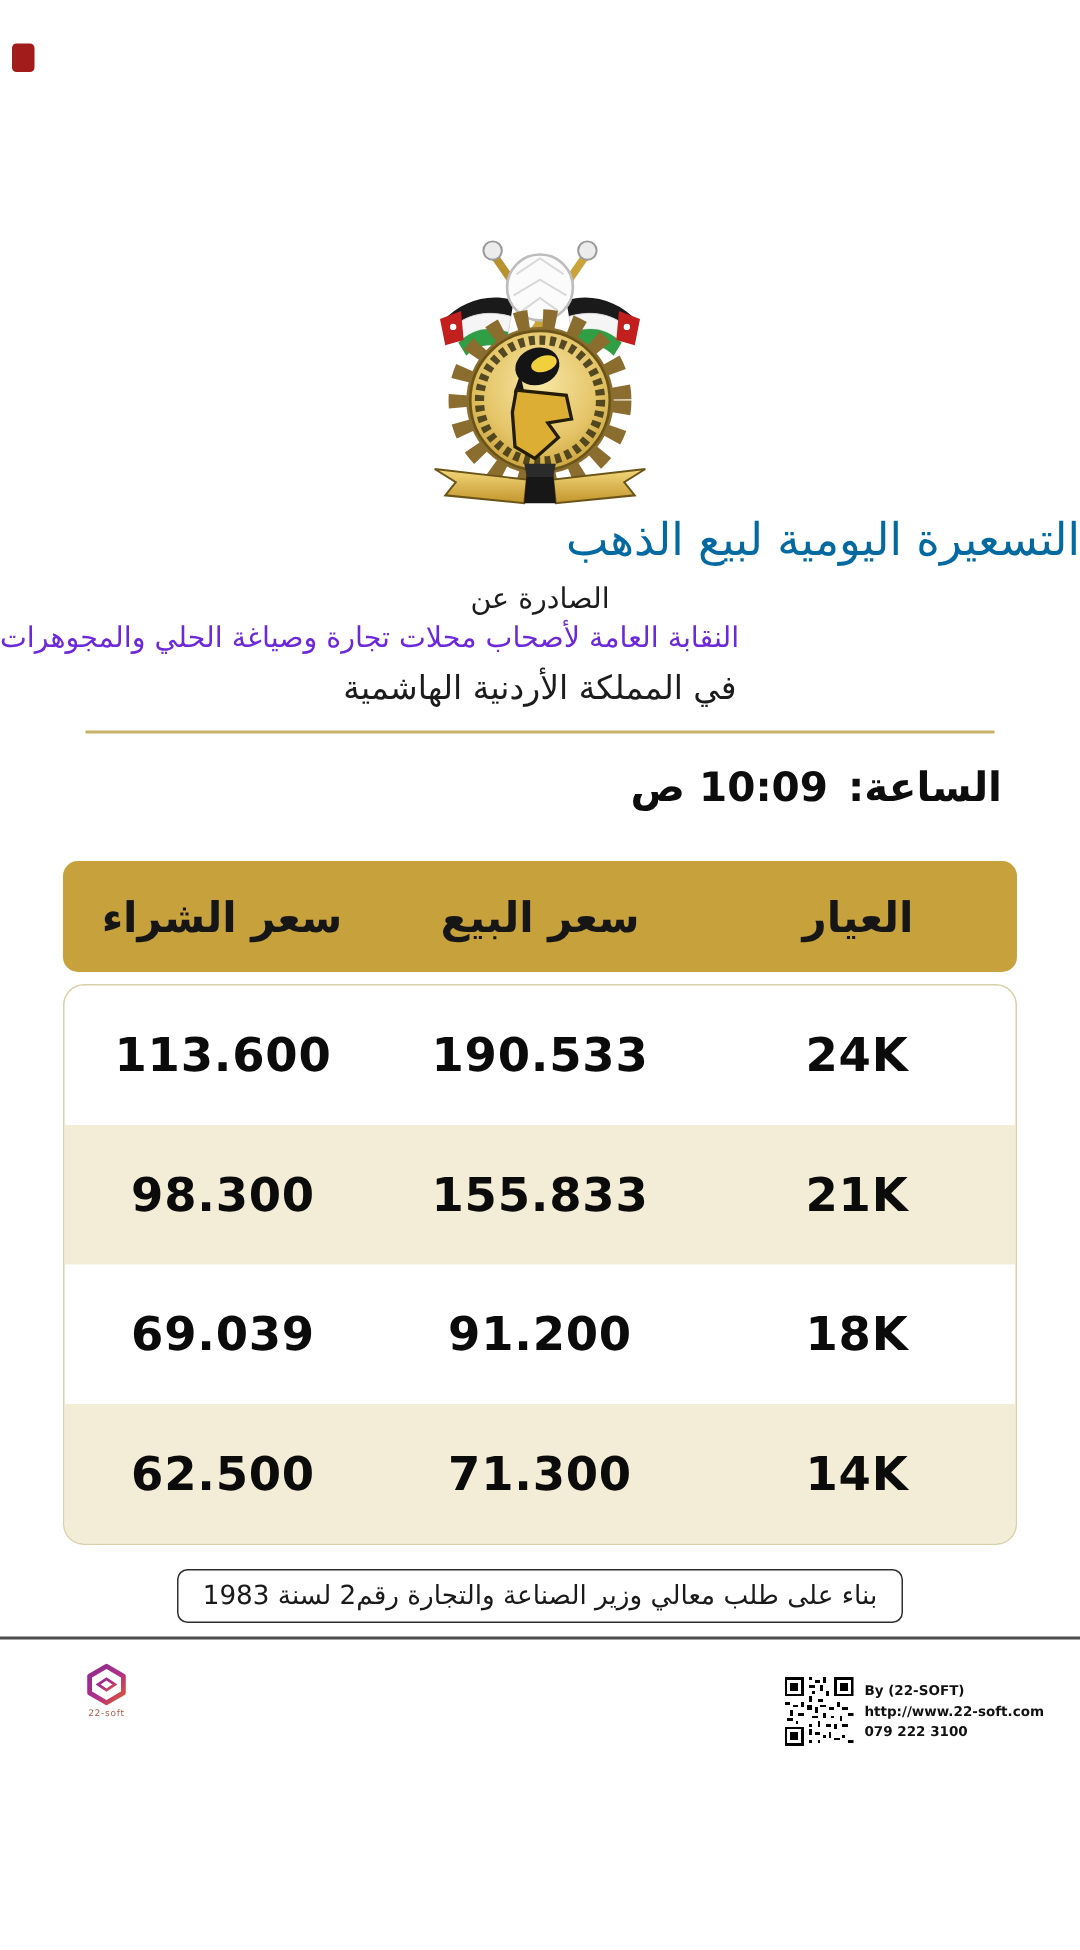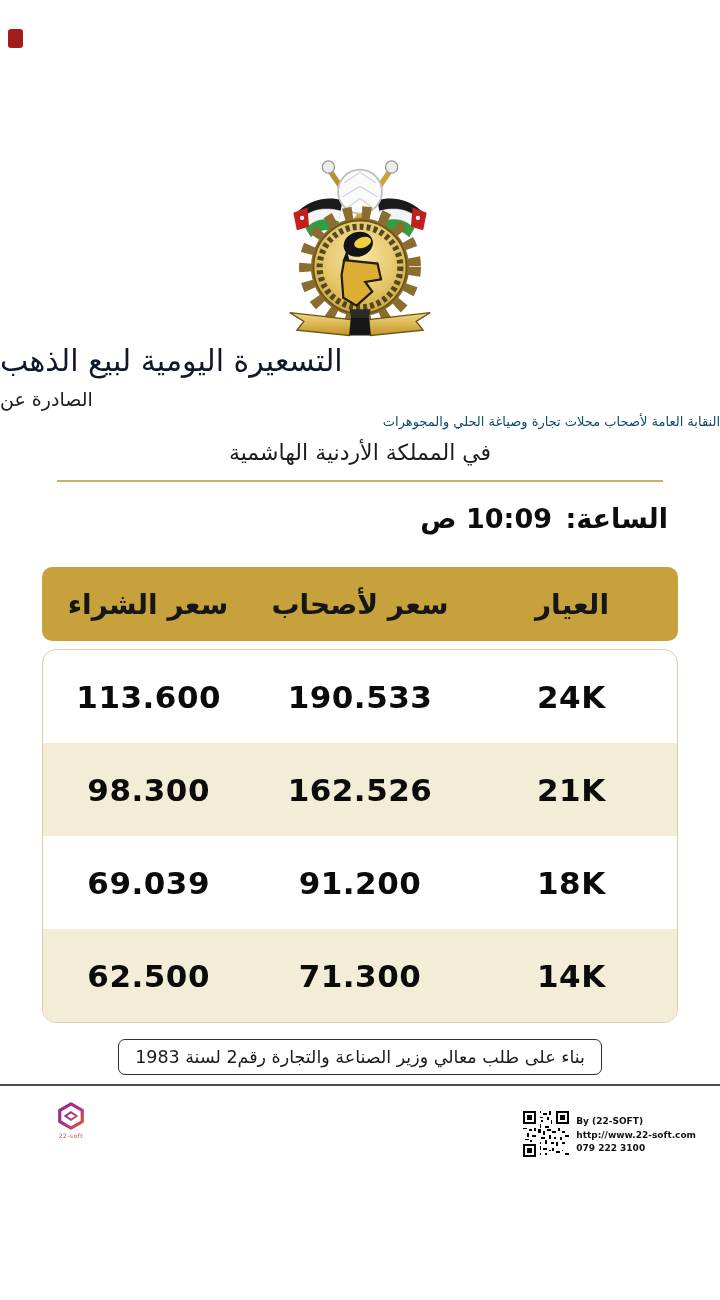--- a/index.html
+++ b/index.html
@@ -14,25 +14,25 @@
   .corner-marker{
     position:absolute; left:8px; top:29px; width:15px; height:19px;
     background:#a21c1c; border-radius:3px;
   }
 
   
   .emblem-wrap{ padding-top:146px; display:flex; justify-content:center; }
 
   
   .title{
-    margin-top:4px; text-align:left; font-size:30px; font-weight:500;
-    direction:rtl; color:#0f172a; line-height:1.2;
-  }
-  .sub1{ margin-top:9px; text-align:left; font-size:19px; direction:rtl; color:#1c1c1c; }
-  .sub2{ margin-top:4px; text-align:right; font-size:13px; direction:rtl; color:#0c4a6e; }
+    margin-top:4px; text-align:right; font-size:30px; font-weight:500;
+    direction:rtl; color:#0369a1; line-height:1.2;
+  }
+  .sub1{ margin-top:9px; text-align:center; font-size:19px; direction:rtl; color:#1c1c1c; }
+  .sub2{ margin-top:4px; text-align:left; font-size:19px; direction:rtl; color:#6d28d9; }
   .sub3{ margin-top:11px; text-align:center; font-size:22px; direction:rtl; color:#1c1c1c; }
 
   .gold-divider{
     margin:15px 57px 0 57px; border:none; border-top:2px solid #c8b06a; height:0;
   }
 
   
   .datetime-row{
     margin-top:21px; padding:0 52px; direction:rtl;
     display:flex; justify-content:space-between; align-items:center;
@@ -150,33 +150,33 @@
 
   <div class="datetime-row">
     <div class="seg">
       <span>الساعة:</span>
       <span>10:09 ص</span>
     </div>
   </div>
 
   <div class="thead">
     <div class="cell">العيار</div>
-    <div class="cell">سعر لأصحاب</div>
+    <div class="cell">سعر البيع</div>
     <div class="cell">سعر الشراء</div>
   </div>
 
   <div class="tbody">
     <div class="trow">
       <div class="cell">24K</div>
       <div class="cell">190.533</div>
       <div class="cell">113.600</div>
     </div>
     <div class="trow">
       <div class="cell">21K</div>
-      <div class="cell">162.526</div>
+      <div class="cell">155.833</div>
       <div class="cell">98.300</div>
     </div>
     <div class="trow">
       <div class="cell">18K</div>
       <div class="cell">91.200</div>
       <div class="cell">69.039</div>
     </div>
     <div class="trow">
       <div class="cell">14K</div>
       <div class="cell">71.300</div>

